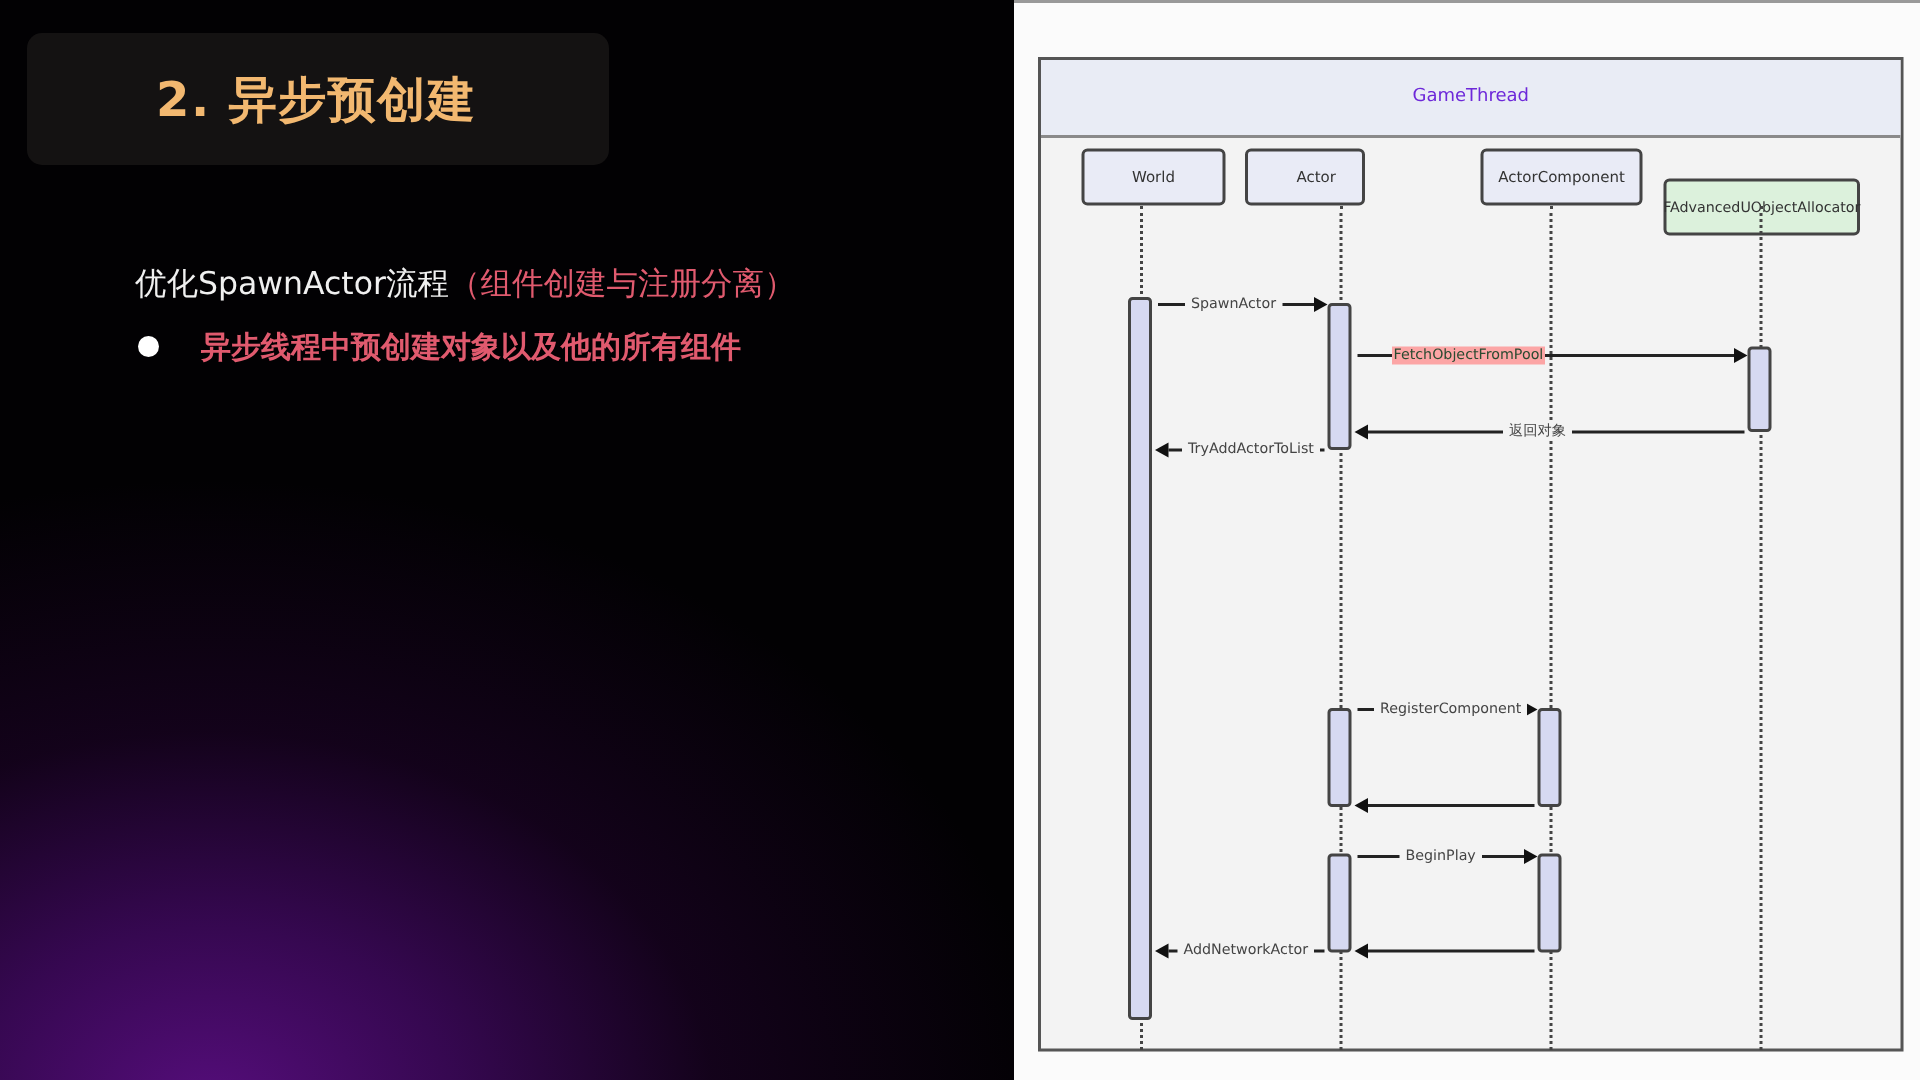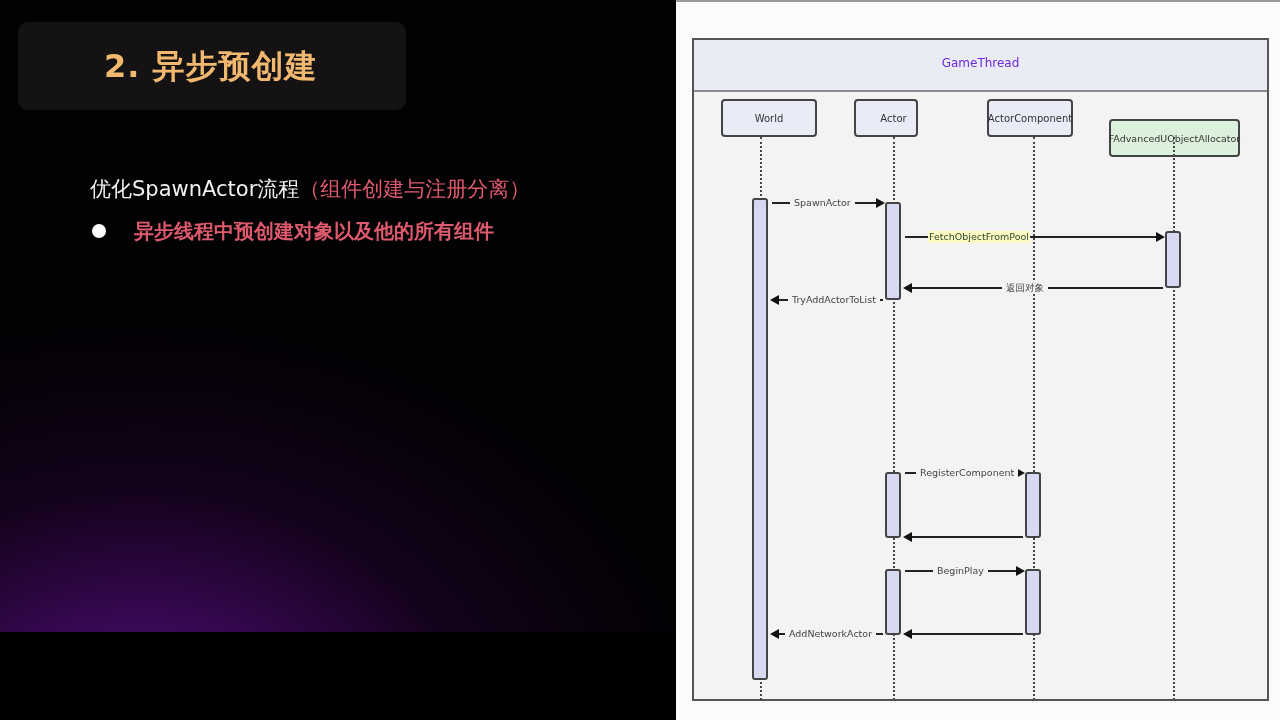--- a/index.html
+++ b/index.html
@@ -2,21 +2,21 @@
 <html><head>
 <meta charset="utf-8">
 <style>
   html, body { margin: 0; padding: 0; }
   body {
     width: 1280px; height: 720px; overflow: hidden; position: relative;
     background: #000;
     font-family: "DejaVu Sans", sans-serif;
   }
   .left-panel {
-    position: absolute; left: 0; top: 0; width: 676px; height: 632px;
+    position: absolute; left: 0; top: 0; width: 676px; height: 720px;
     background:
       radial-gradient(ellipse 560px 420px at 140px 740px, rgba(90,14,130,0.95) 0%, rgba(70,10,105,0.75) 30%, rgba(40,4,55,0.45) 60%, rgba(0,0,0,0) 100%),
       #020103;
     overflow: hidden;
   }
   .title-box {
     position: absolute; left: 18px; top: 22px; width: 388px; height: 88px;
     background: #141212; border-radius: 10px;
   }
   .title-text {
@@ -68,21 +68,21 @@
     position: absolute; width: 16px; box-sizing: border-box;
     background: #d6d9f1; border: 2px solid #444; border-radius: 3px;
   }
   .msg-line { position: absolute; height: 0; border-top: 2px solid #222; }
   .arrow-r { position: absolute; width: 0; height: 0; border-top: 5px solid transparent; border-bottom: 5px solid transparent; border-left: 9px solid #111; }
   .arrow-l { position: absolute; width: 0; height: 0; border-top: 5px solid transparent; border-bottom: 5px solid transparent; border-right: 9px solid #111; }
   .msg-label {
     position: absolute; font-size: 9.5px; color: #444; background: #f3f3f3;
     padding: 0 4px; white-space: nowrap; line-height: 12px;
   }
-  .msg-label.green { background: #fef9c3; color: #2a4a30; padding: 0 1px; }
+  .msg-label.green { background: #fca5a5; color: #2a4a30; padding: 0 1px; }
 </style>
 </head>
 <body>
 
 <div class="left-panel">
   <div class="title-box"></div>
   <div class="title-text">2. 异步预创建</div>
 
   <div class="line1">
     <span>优化SpawnActor流程</span><span class="paren">（组件创建与注册分离）</span>
@@ -96,22 +96,22 @@
 
 <div class="right-panel"></div>
 
 <div class="frame">
   <div class="frame-header">
     <div class="frame-title">GameThread</div>
   </div>
 </div>
 
 <div class="participant" style="left:721px;width:96px;">World</div>
-<div class="participant" style="left:854px;width:64px;padding-left:15px;">Actor</div>
-<div class="participant" style="left:987px;width:86px;">ActorComponent</div>
+<div class="participant" style="left:830px;width:80px;padding-left:15px;">Actor</div>
+<div class="participant" style="left:987px;width:108px;">ActorComponent</div>
 <div class="participant green" style="left:1109px;width:131px;">FAdvancedUObjectAllocator</div>
 
 <div class="lifeline" style="left:760px;top:137px;height:563px;"></div>
 <div class="lifeline" style="left:893px;top:137px;height:563px;"></div>
 <div class="lifeline" style="left:1033px;top:137px;height:563px;"></div>
 <div class="lifeline" style="left:1173px;top:137px;height:563px;"></div>
 
 <div class="activation" style="left:752px;top:198px;height:482px;"></div>
 <div class="activation" style="left:885px;top:202px;height:98px;"></div>
 <div class="activation" style="left:1165px;top:231px;height:57px;"></div>

